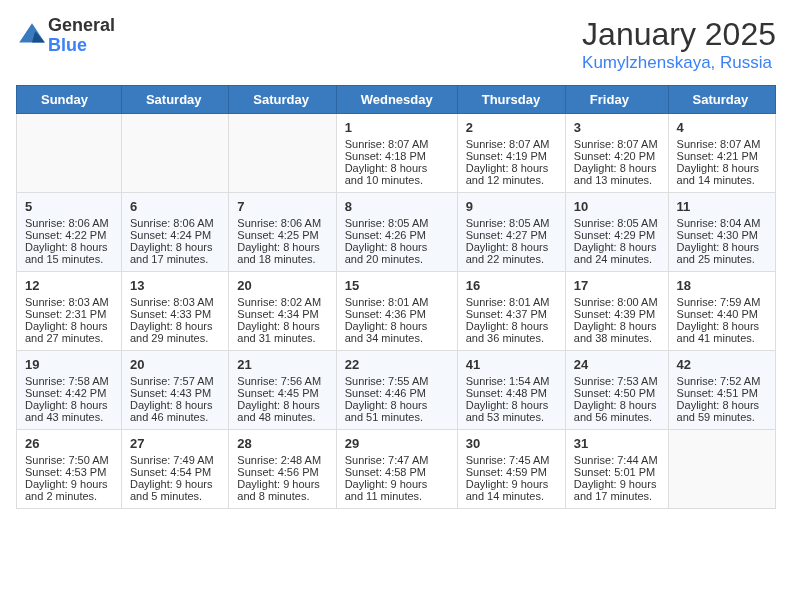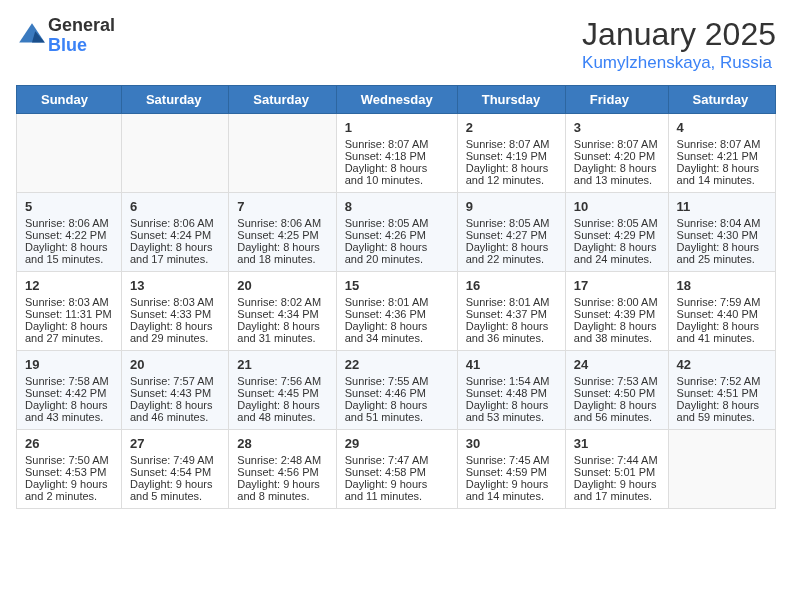--- a/index.html
+++ b/index.html
@@ -194,21 +194,21 @@
           <div>Sunrise: 8:04 AM</div>
           <div>Sunset: 4:30 PM</div>
           <div>Daylight: 8 hours</div>
           <div>and 25 minutes.</div>
         </td>
       </tr>
       <tr>
         <td>
           <span class="day-number">12</span>
           <div>Sunrise: 8:03 AM</div>
-          <div>Sunset: 11:31 PM</div>
+          <div>Sunset: 2:31 PM</div>
           <div>Daylight: 8 hours</div>
           <div>and 27 minutes.</div>
         </td>
         <td>
           <span class="day-number">13</span>
           <div>Sunrise: 8:03 AM</div>
           <div>Sunset: 4:33 PM</div>
           <div>Daylight: 8 hours</div>
           <div>and 29 minutes.</div>
         </td>

